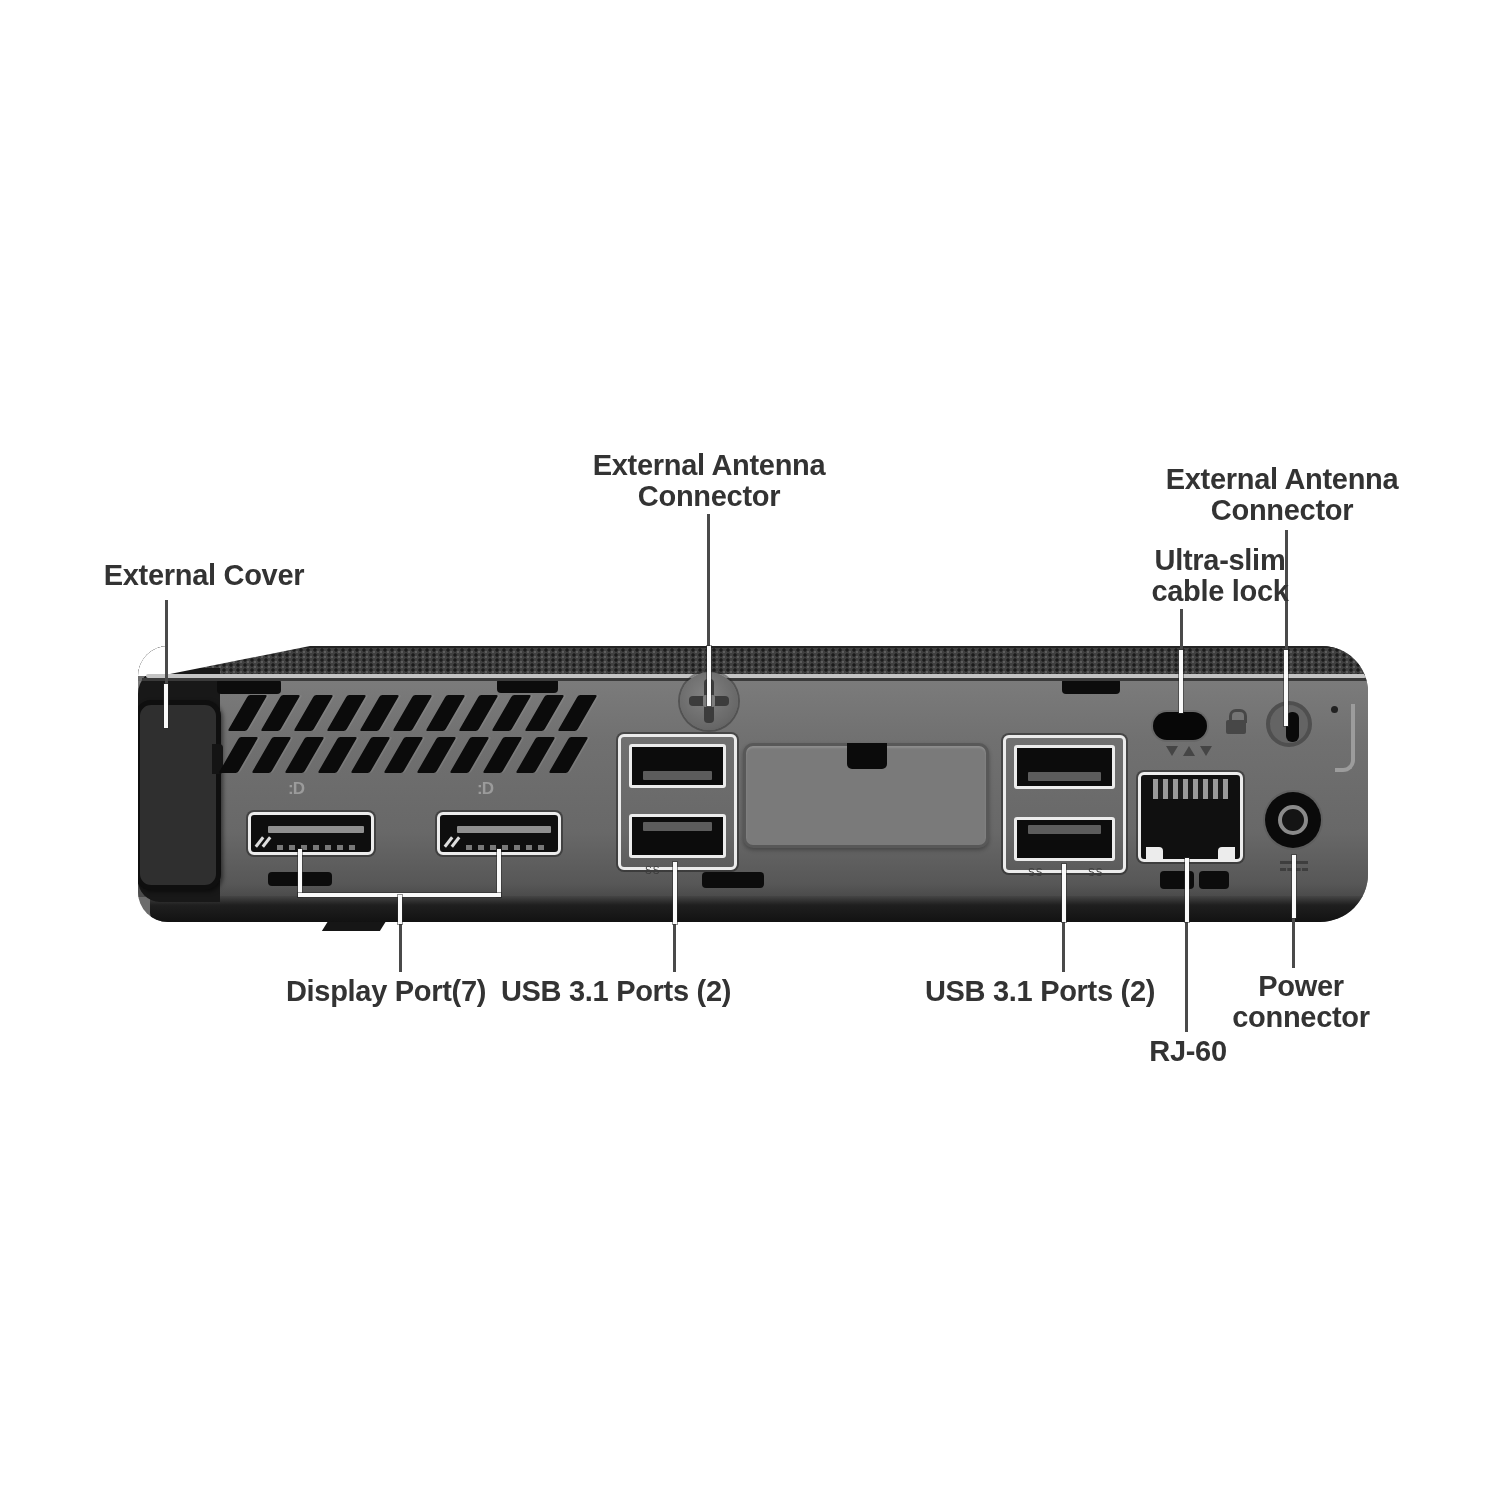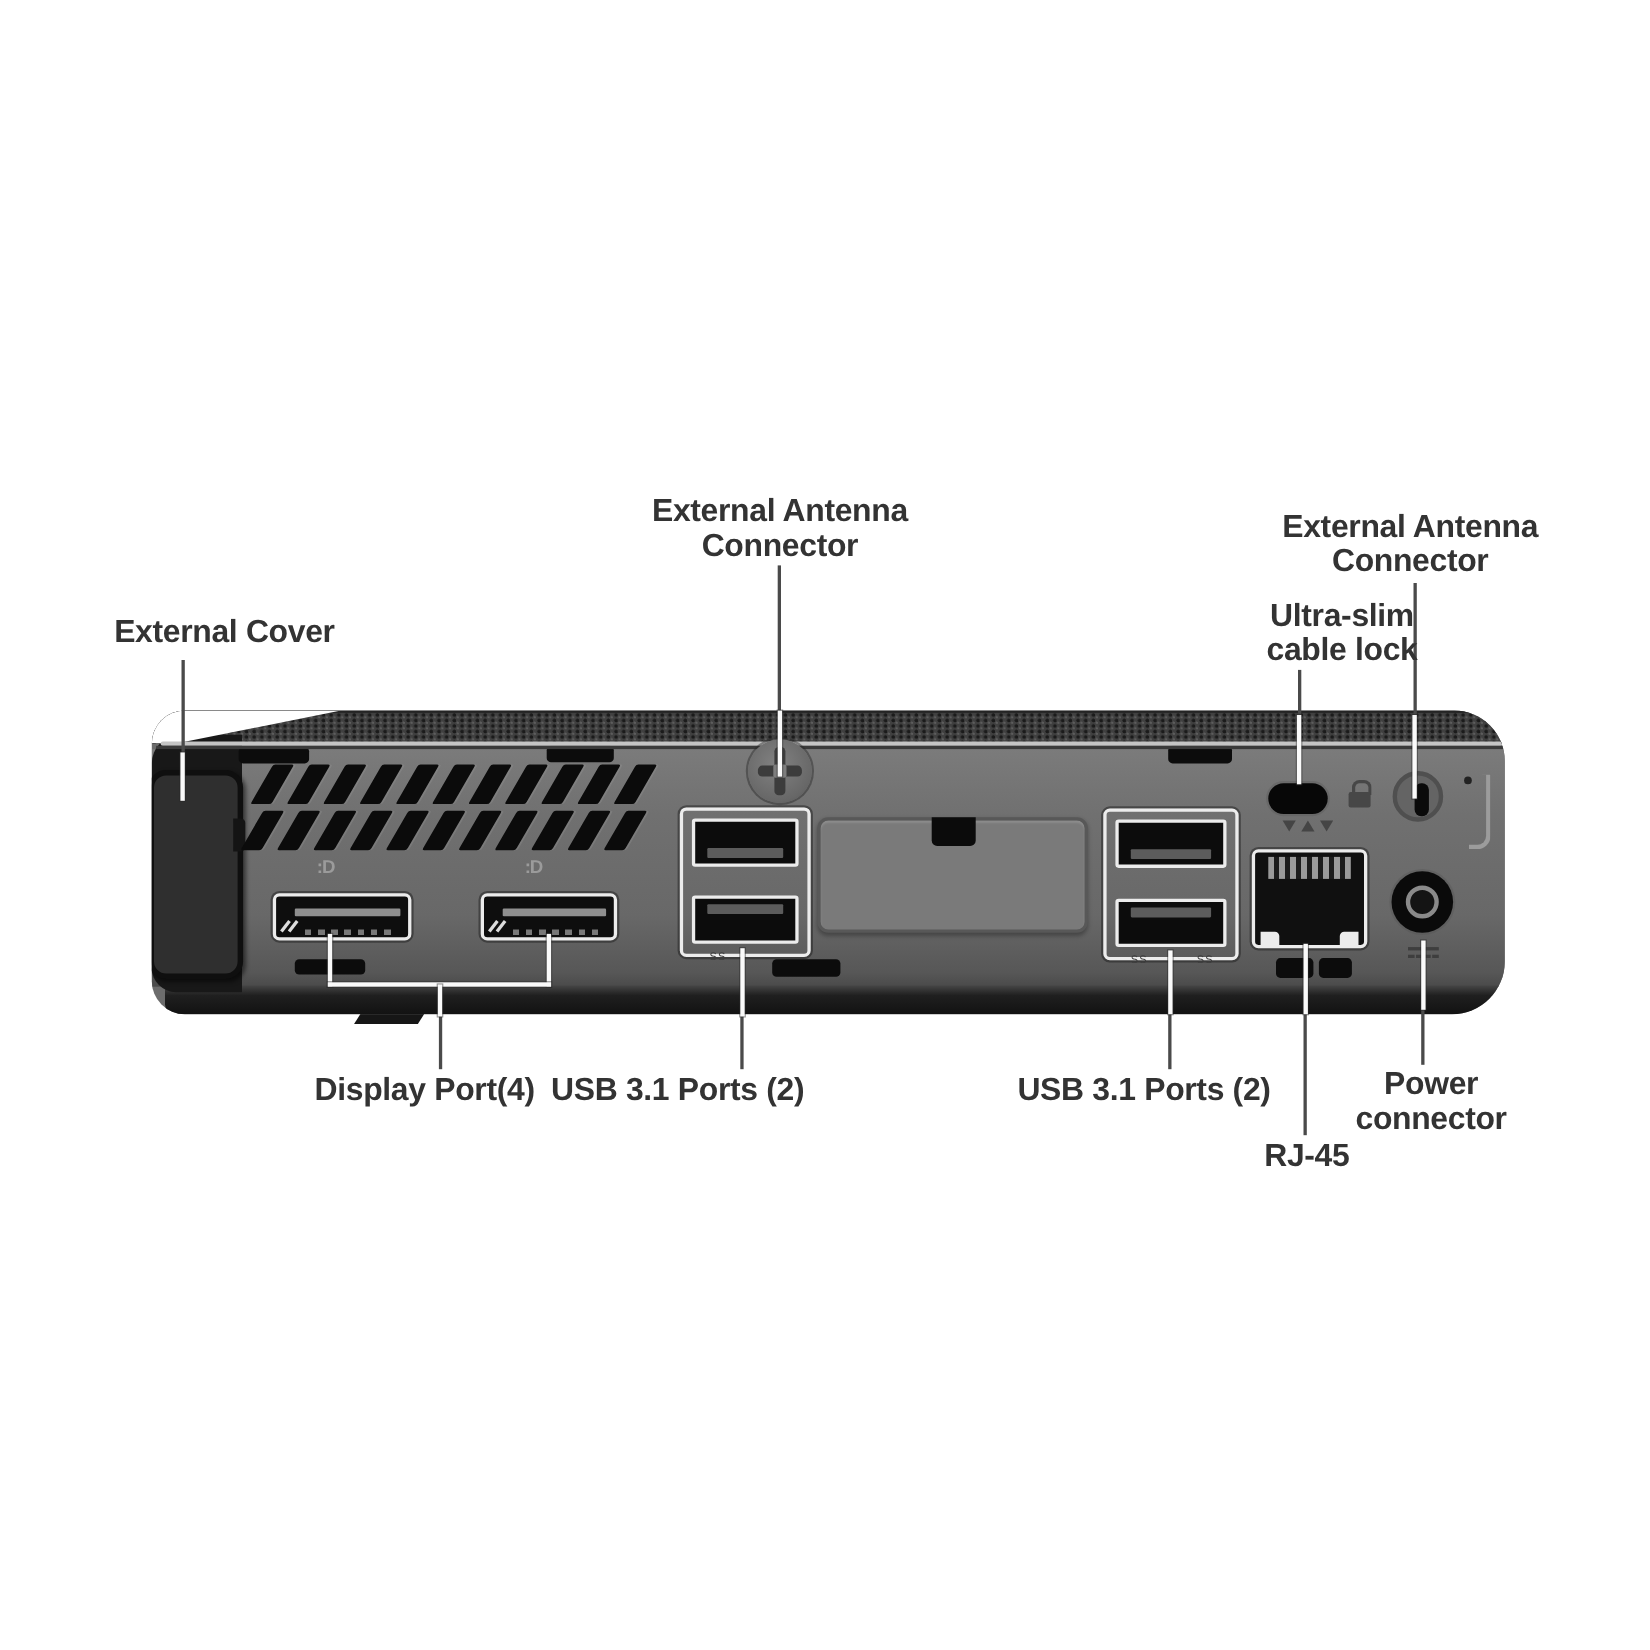--- a/index.html
+++ b/index.html
@@ -118,27 +118,27 @@
   <div class="lbl" style="left:1282px;top:464px;">
     <div>External Antenna</div>
     <div>Connector</div>
   </div>
 
   <div class="lbl" style="left:1176px;top:545px;margin-left:44px;">
     <div>Ultra-slim</div>
     <div>cable lock</div>
   </div>
 
-  <div class="lbl" style="left:386px;top:976px;">Display Port(4)</div>
+  <div class="lbl" style="left:386px;top:976px;">Display Port(7)</div>
 
   <div class="lbl" style="left:616px;top:976px;">USB 3.1 Ports (2)</div>
 
   <div class="lbl" style="left:1040px;top:976px;">USB 3.1 Ports (2)</div>
 
-  <div class="lbl" style="left:1188px;top:1036px;">RJ-45</div>
+  <div class="lbl" style="left:1188px;top:1036px;">RJ-60</div>
 
   <div class="lbl" style="left:1301px;top:971px;">
     <div>Power</div>
     <div>connector</div>
   </div>
 
   <div class="pl" style="left:165px;top:600px;height:84px;"></div>
   <div class="pl" style="left:707px;top:514px;height:132px;"></div>
   <div class="pl" style="left:1285px;top:530px;height:120px;"></div>
   <div class="pl" style="left:1180px;top:609px;height:41px;"></div>

